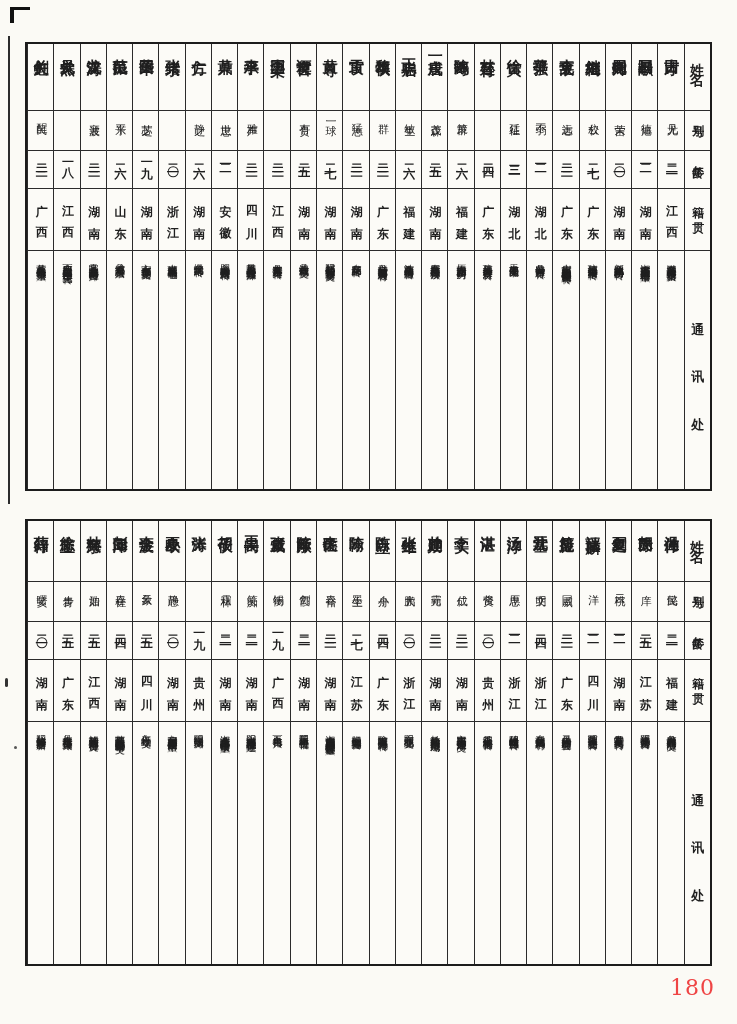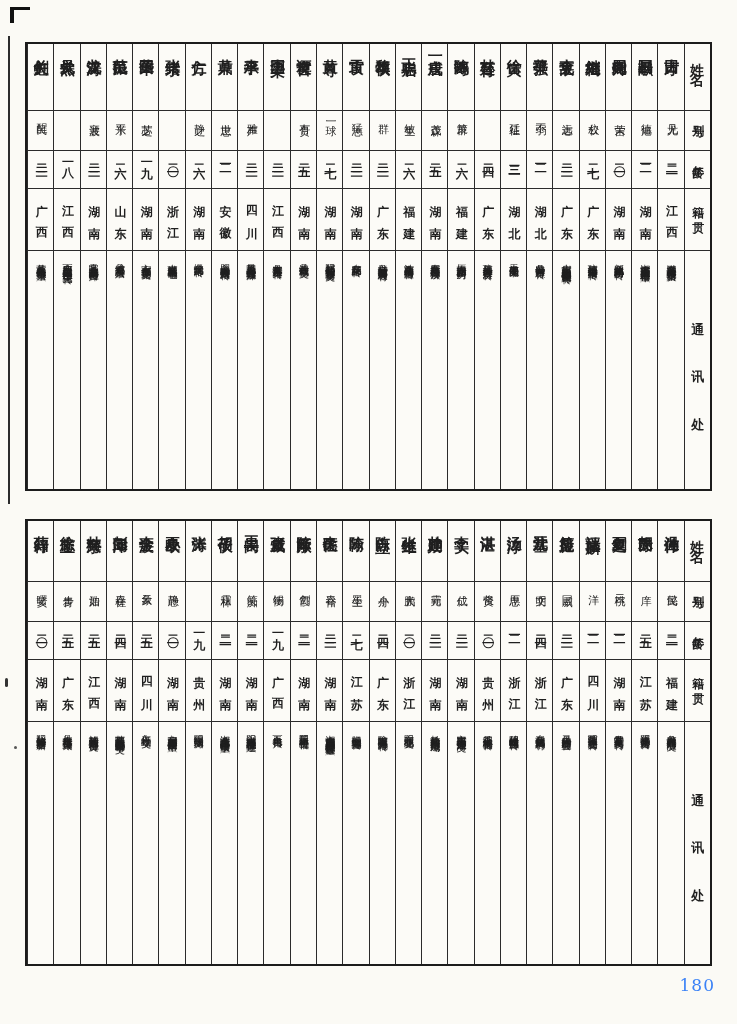--- a/index.html
+++ b/index.html
@@ -55,21 +55,21 @@
   .c-origin .vtext{font-size:12px;font-weight:600;letter-spacing:22px;padding-top:6px;}
   .c-addr .vtext{font-size:10px;letter-spacing:0.5px;line-height:1.2;padding-top:5px;}
   
   .head-col .c-name .vtext{font-size:14px;font-weight:700;letter-spacing:10px;padding-top:8px;}
   .head-col .c-alias .vtext{font-size:12px;font-weight:700;letter-spacing:2px;padding-top:4px;}
   .head-col .c-age .vtext{font-size:12px;font-weight:700;letter-spacing:2px;padding-top:4px;}
   .head-col .c-origin .vtext{font-size:12px;font-weight:700;letter-spacing:16px;padding-top:8px;}
   .head-col .c-addr .vtext{font-size:13px;font-weight:700;letter-spacing:48px;padding-top:60px;}
   .page-number{
     position:absolute;right:22px;top:975px;
-    font-family:"DejaVu Serif",serif;font-size:17px;color:#3b82f6;letter-spacing:1px;
+    font-family:"DejaVu Serif",serif;font-size:22px;color:#ef4444;letter-spacing:1px;
   }
 </style>
 </head>
 <body>
 
 <div class="page-frame">
   <div class="corner-mark"></div>
   <div class="edge-line"></div>
   <div class="edge-tick"></div>
   <div class="edge-dot"></div>

